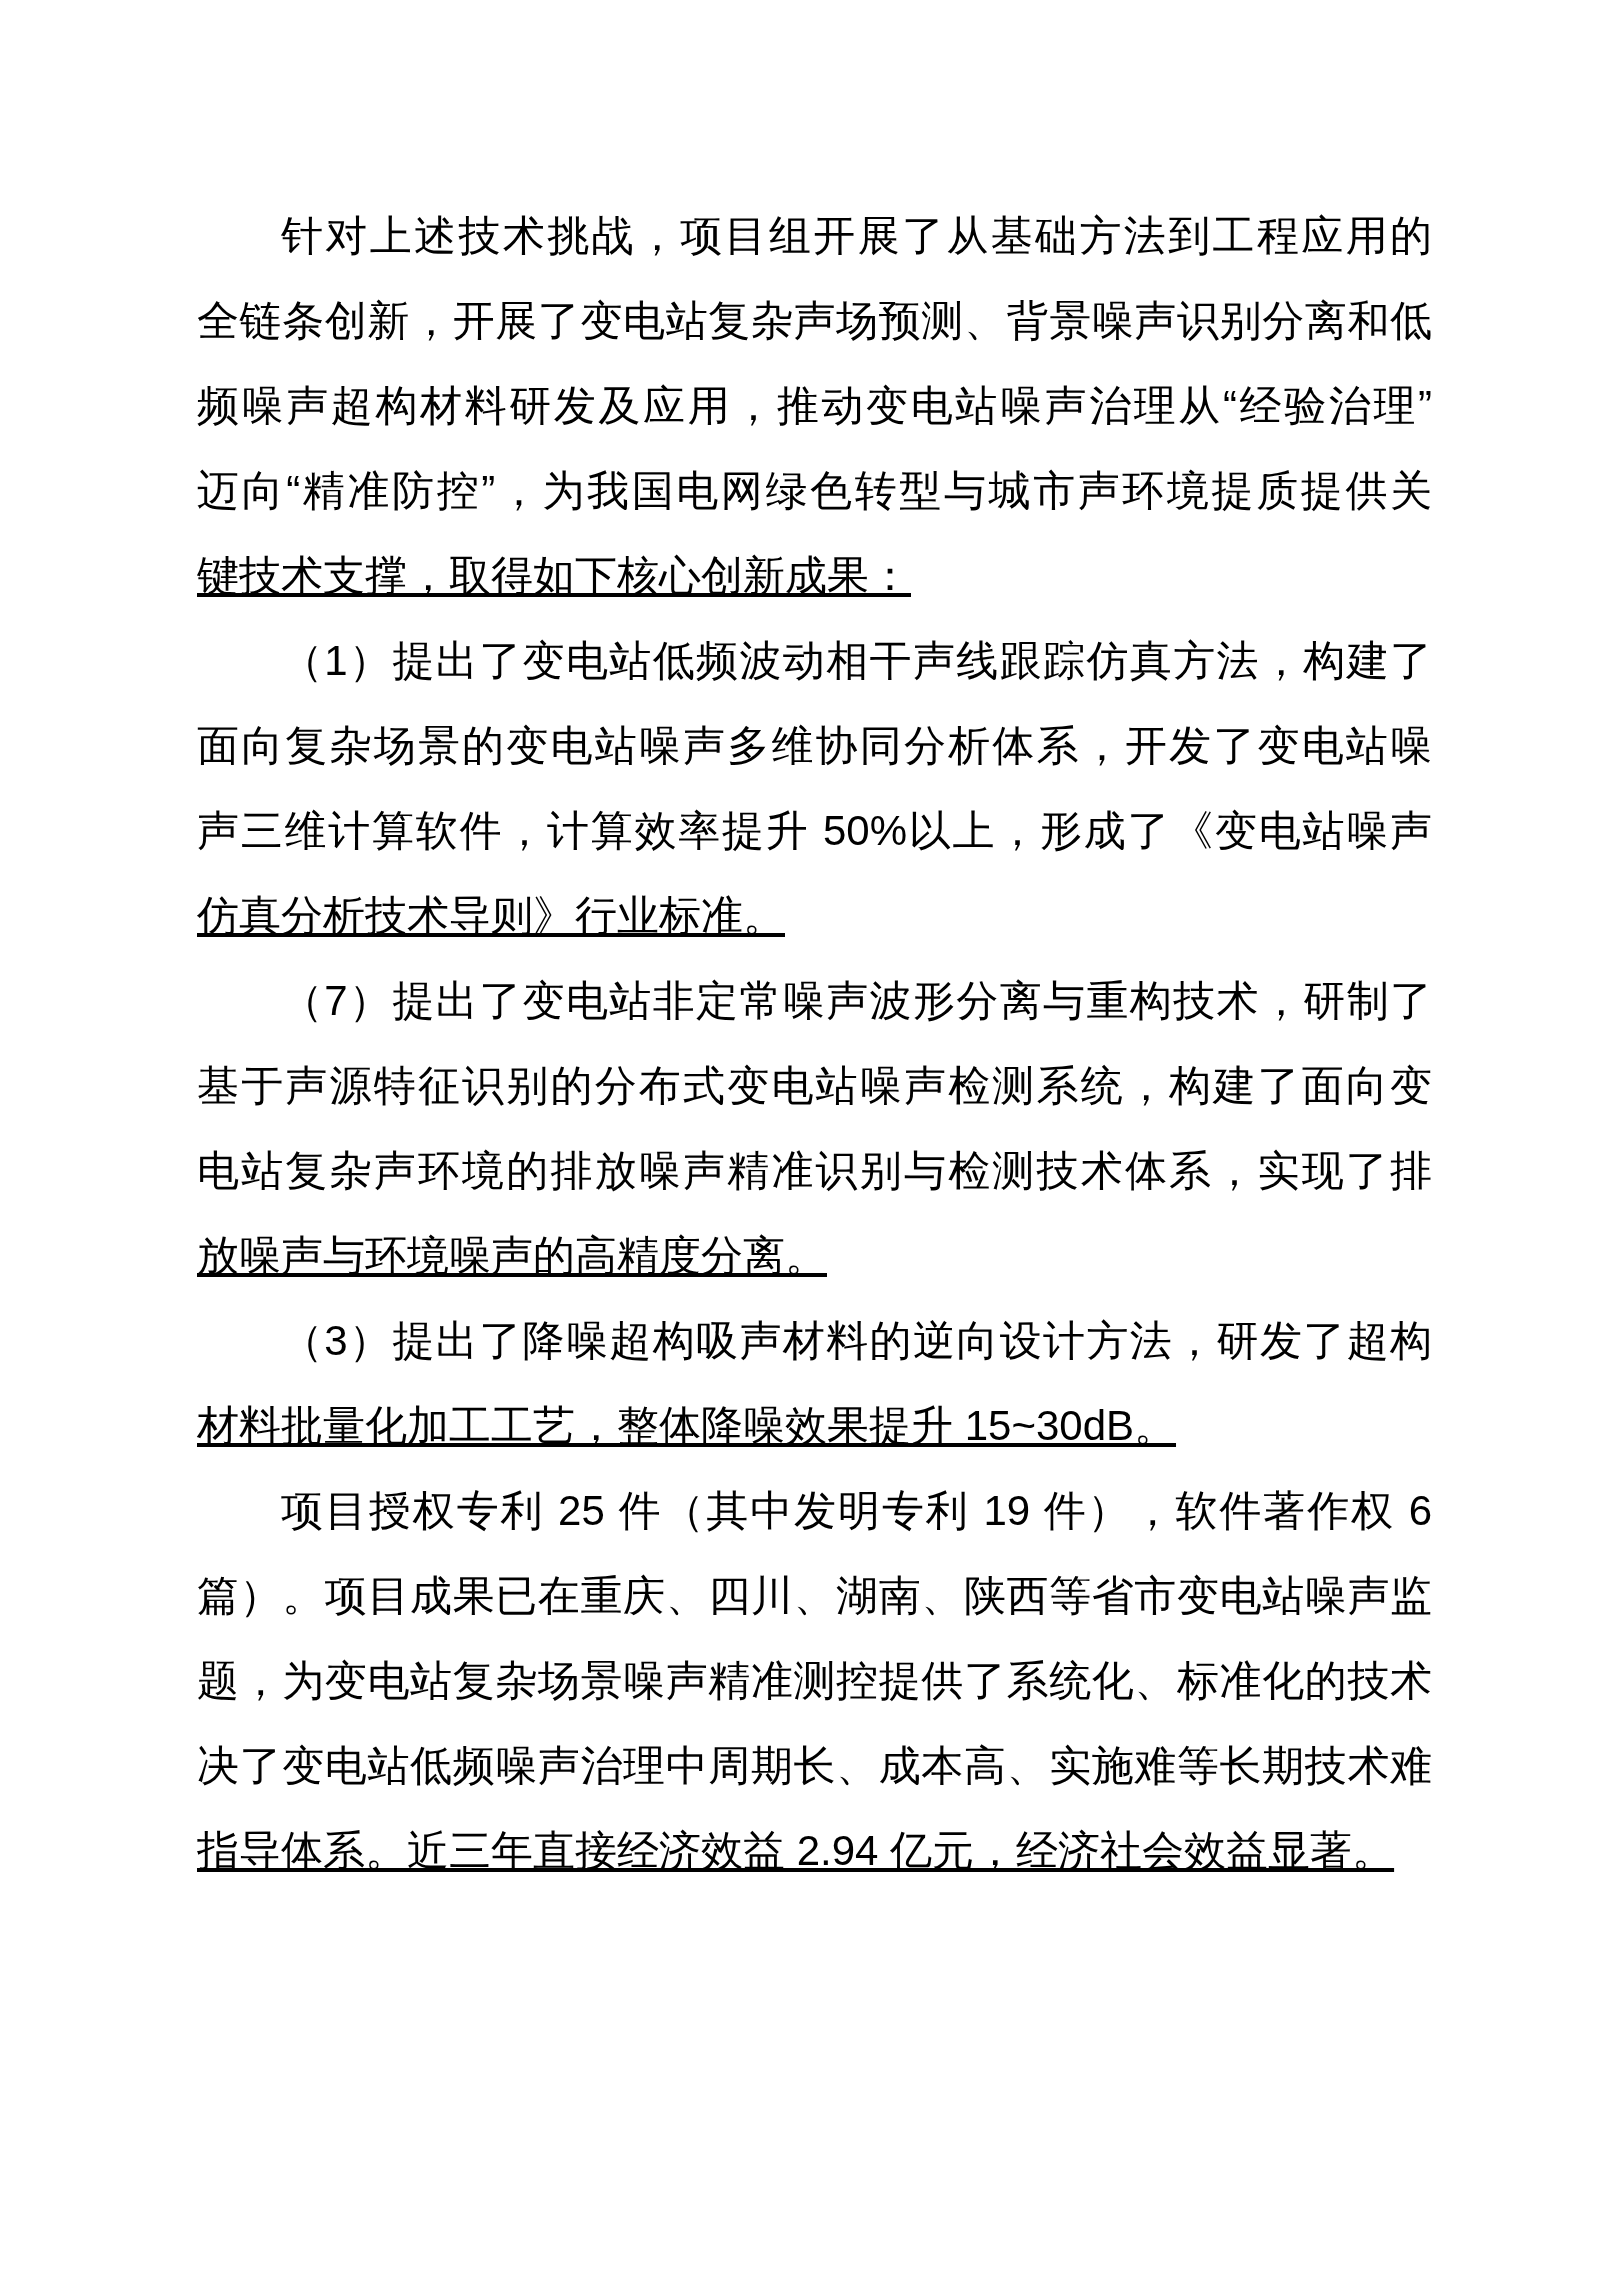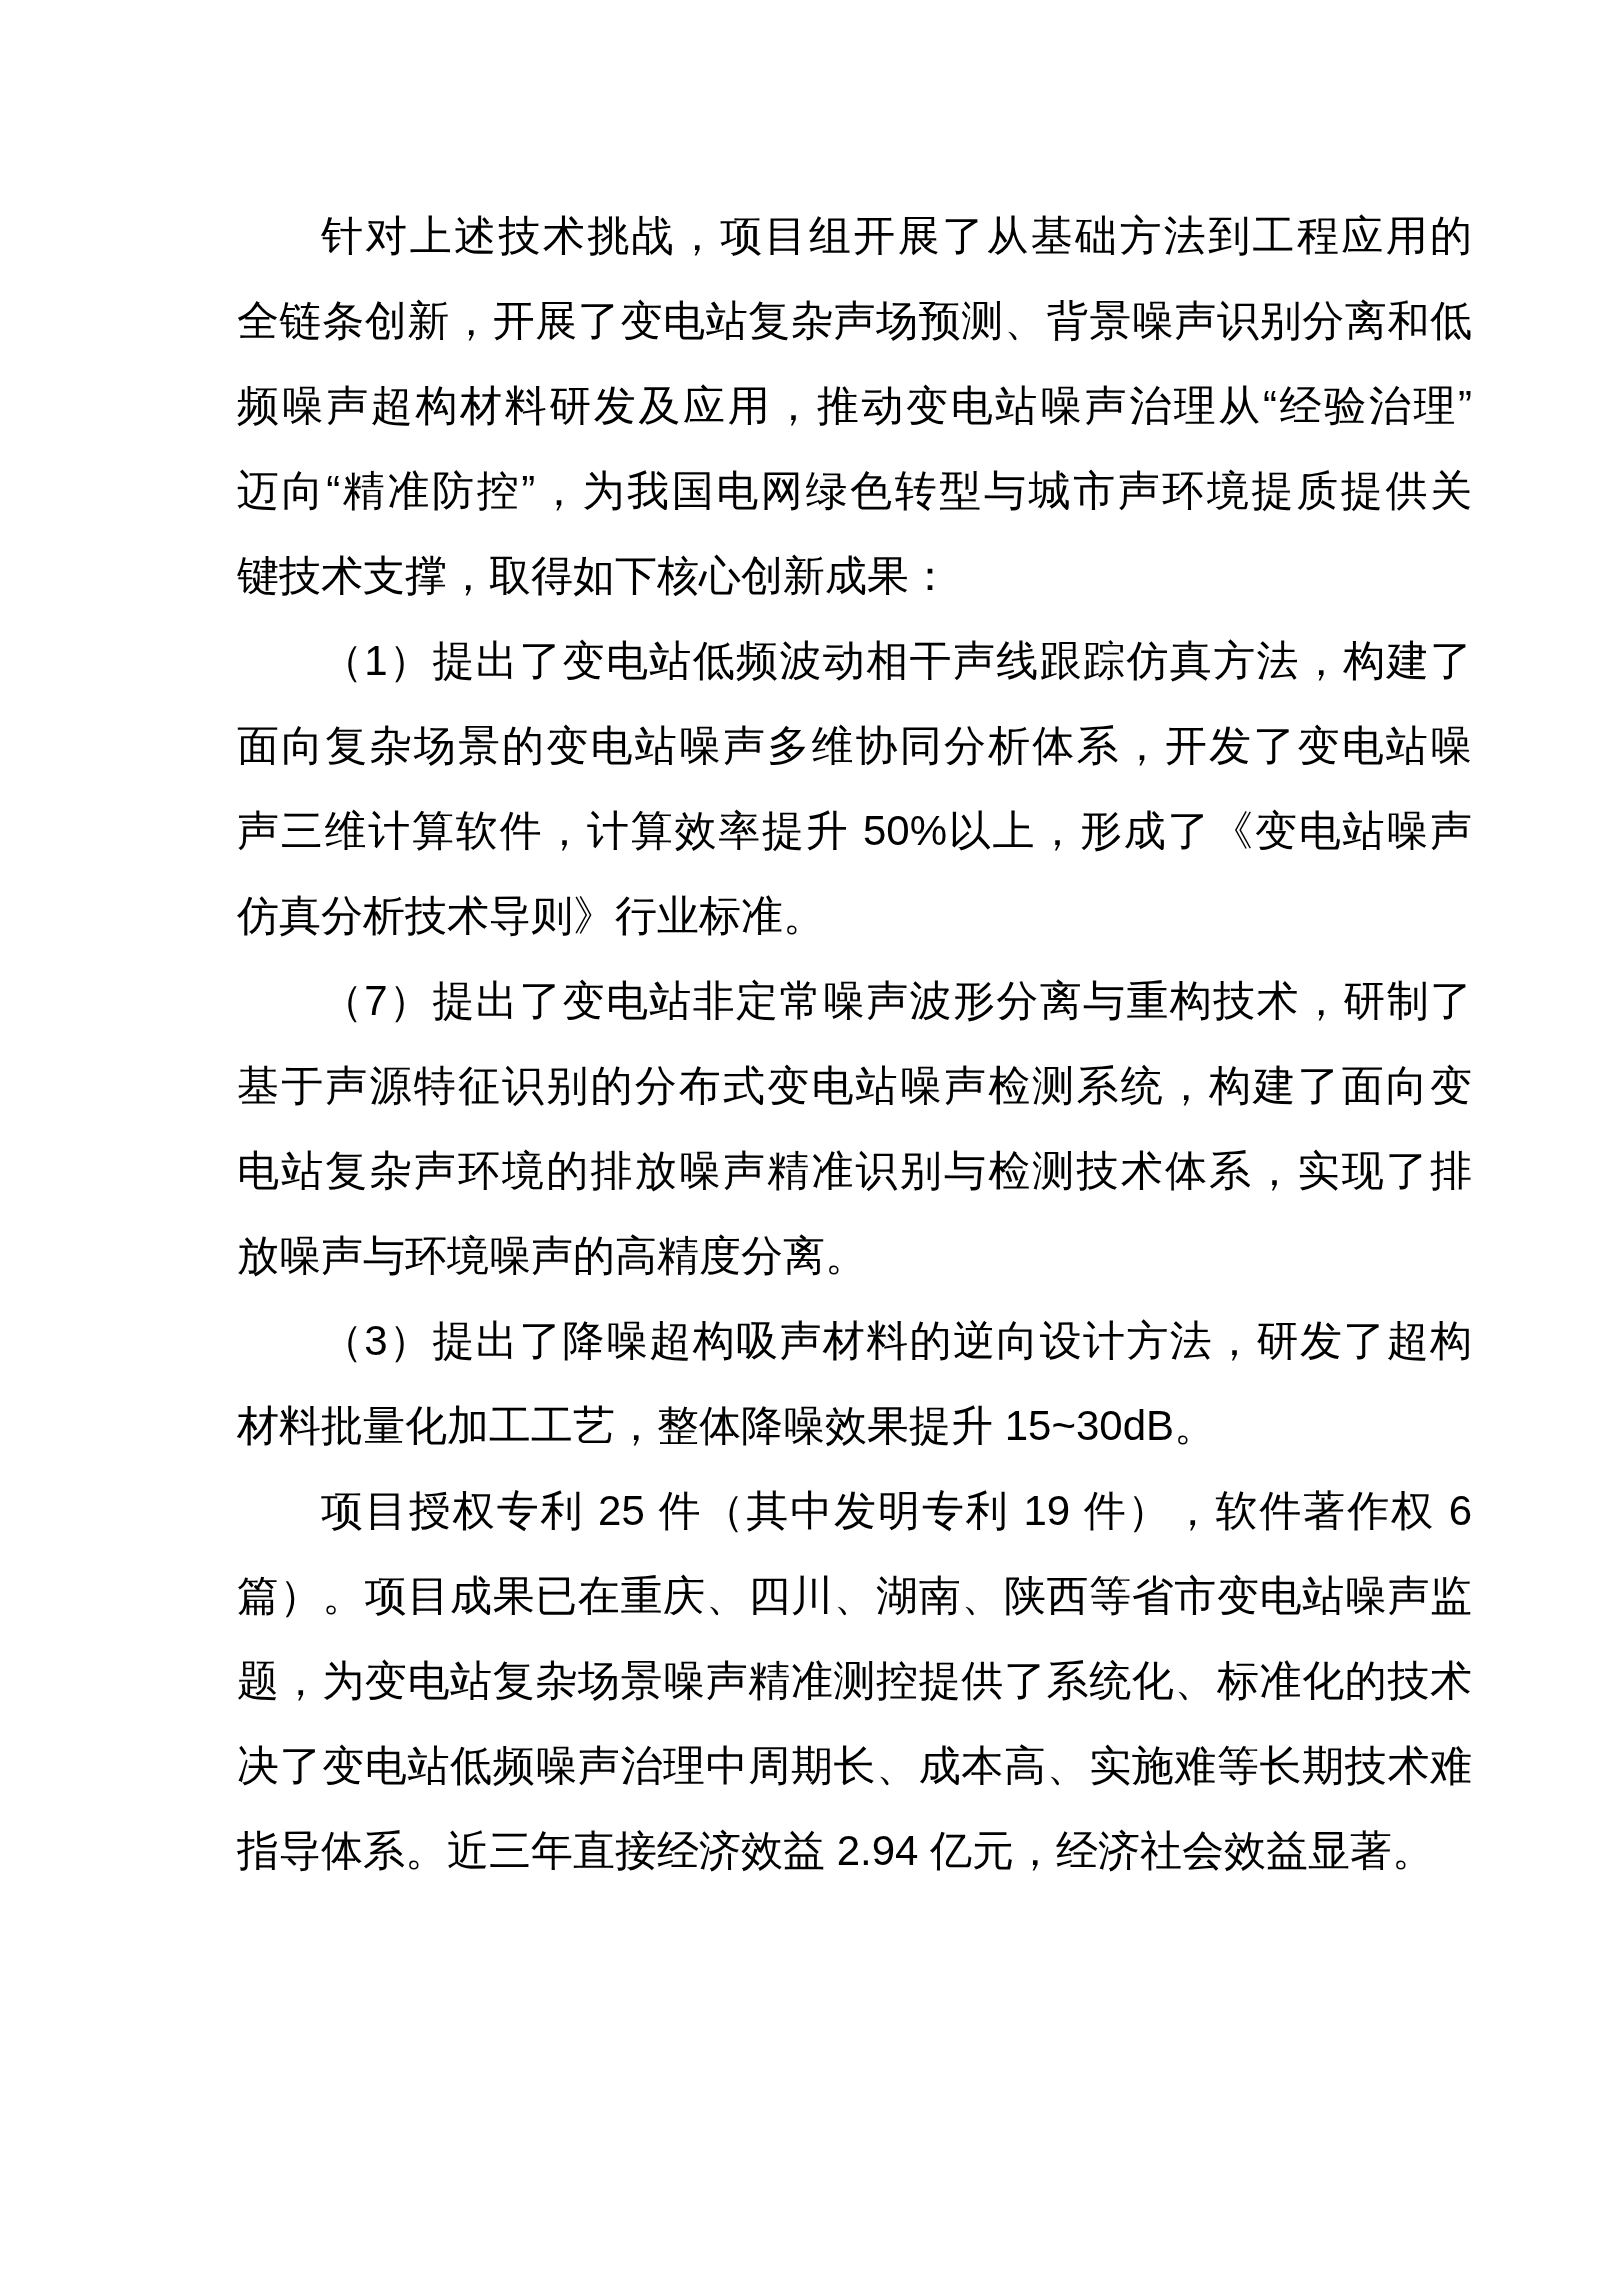--- a/index.html
+++ b/index.html
@@ -36,27 +36,28 @@
     text-align-last: justify;
     text-justify: inter-ideograph;
     white-space: nowrap;
     overflow: visible;
   }
   .line.first {
     text-indent: 2em;
   }
   .line.plast {
     text-align-last: auto;
+    text-decoration: underline;
   }
 </style>
 </head>
 <body>
 
 <div class="page" style="background: rgb(255, 255, 255);">
-  <div class="text-body" style="color: rgb(0, 0, 0); margin-left: 40px;">
+  <div class="text-body" style="color: rgb(0, 0, 0);">
       <div class="paragraph">
         <div class="line first">针对上述技术挑战，项目组开展了从基础方法到工程应用的</div>
         <div class="line">全链条创新，开展了变电站复杂声场预测、背景噪声识别分离和低</div>
         <div class="line">频噪声超构材料研发及应用，推动变电站噪声治理从“经验治理”</div>
         <div class="line">迈向“精准防控”，为我国电网绿色转型与城市声环境提质提供关</div>
         <div class="line plast">键技术支撑，取得如下核心创新成果：</div>
       </div>
       <div class="paragraph">
         <div class="line first">（1）提出了变电站低频波动相干声线跟踪仿真方法，构建了</div>
         <div class="line">面向复杂场景的变电站噪声多维协同分析体系，开发了变电站噪</div>

